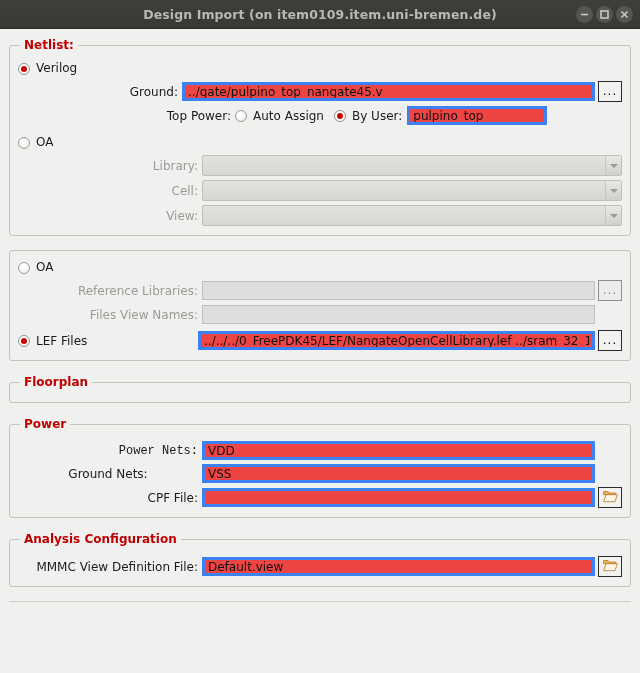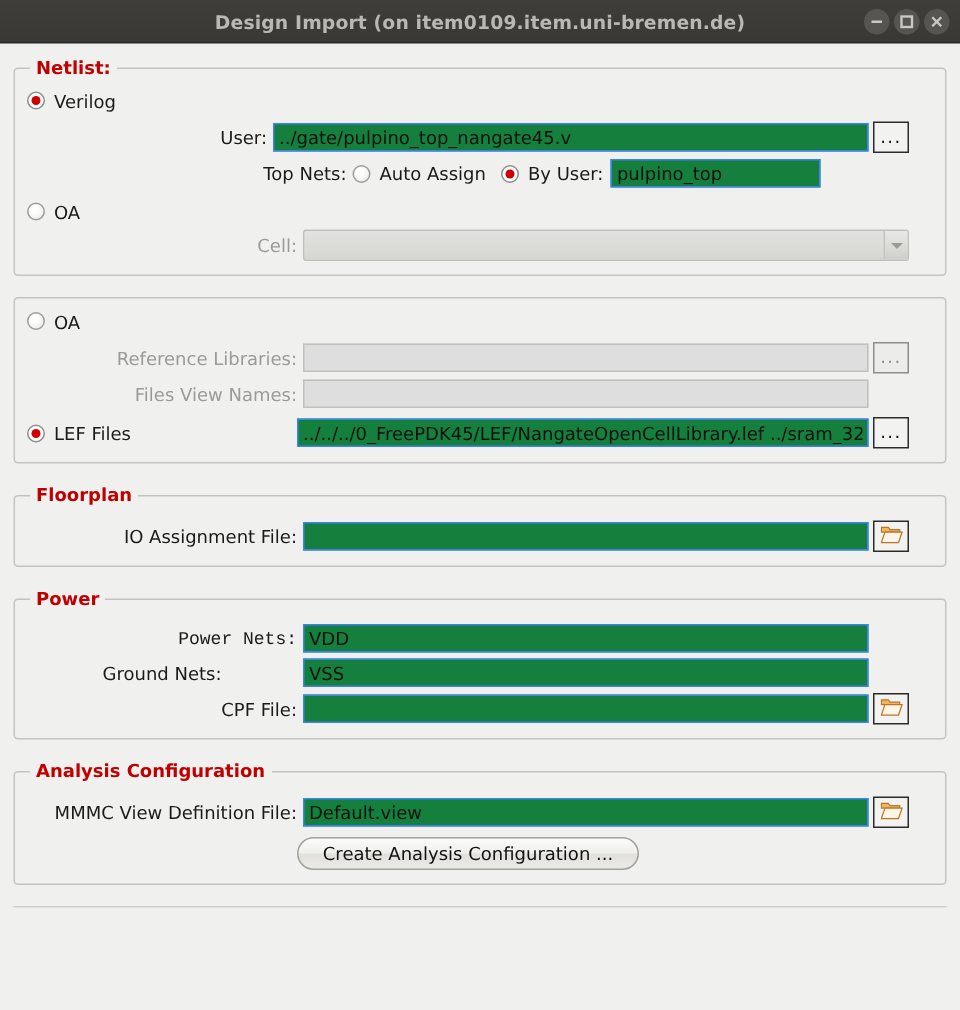--- a/index.html
+++ b/index.html
@@ -59,21 +59,21 @@
   .dialog {
     padding: 0 9px;
     box-sizing: border-box;
     width: 640px;
   }
 
   fieldset.group {
     border: 1px solid #c3c3c0;
     border-radius: 3px;
     margin: 9px 0 14px 0;
-    padding: 4px 24px 9px 8px;
+    padding: 4px 8px 9px 8px;
     background: transparent;
   }
   fieldset.group > legend {
     color: #c00000;
     font-weight: bold;
     font-size: 12px;
     padding: 0 4px;
     margin-left: 2px;
   }
 
@@ -89,22 +89,22 @@
     font-size: 12px;
     color: #1a1a1a;
     white-space: nowrap;
     padding-right: 4px;
   }
   .lbl.disabled { color: #9a9a98; }
 
   input.txt {
     flex: 1;
     height: 19px;
-    border: 1px solid #3b82f6;
-    background: #15803d;
+    border: 3px solid #3b82f6;
+    background: #ef4444;
     font-family: "DejaVu Sans", "Liberation Sans", sans-serif;
     font-size: 12px;
     color: #111;
     padding: 0 3px;
     box-sizing: border-box;
     min-width: 0;
     outline: none;
   }
   input.txt.disabled-field {
     background: #dedede;
@@ -171,21 +171,21 @@
     padding: 0;
     display: flex;
     align-items: center;
     justify-content: center;
     box-sizing: border-box;
   }
 
   
   .radio-row {
     display: flex;
-    align-items: flex-start;
+    align-items: flex-end;
     margin-top: 5px;
   }
   .radio {
     width: 12px;
     height: 12px;
     border-radius: 50%;
     border: 1px solid #9d9d9a;
     background: radial-gradient(circle at 40% 35%, #ffffff 25%, #e4e4e1 100%);
     display: inline-flex;
     align-items: center;
@@ -267,49 +267,65 @@
 
   <fieldset class="group">
     <legend>Netlist:</legend>
 
     <div class="radio-row">
       <span class="radio checked"></span>
       <span class="radio-label">Verilog</span>
     </div>
 
     <div class="row">
-      <span class="lbl" style="width:160px;">User:</span>
+      <span class="lbl" style="width:160px;">Ground:</span>
       <input class="txt" type="text" value="../gate/pulpino_top_nangate45.v" style="">
       <button class="dots-btn">...</button>
     </div>
 
     <div class="row tight">
-      <span class="lbl" style="width:213px;">Top Nets:</span>
+      <span class="lbl" style="width:213px;">Top Power:</span>
       <span class="radio"></span>
       <span class="radio-label">Auto Assign</span>
       <span class="radio checked" style="margin-left:10px;"></span>
       <span class="radio-label">By User:</span>
       <input class="txt" style="margin-left: 5px; max-width: 140px;" type="text" value="pulpino_top">
     </div>
 
     <div class="radio-row" style="margin-top:10px;">
       <span class="radio"></span>
       <span class="radio-label">OA</span>
     </div>
 
+    <div class="row">
+      <span class="lbl disabled" style="width:180px;">Library:</span>
+      <div class="combo">
+        <div class="arrowbox">
+            <div class="tri"></div>
+          </div>
+      </div>
+    </div>
 
     <div class="row tight">
       <span class="lbl disabled" style="width:180px;">Cell:</span>
       <div class="combo">
         <div class="arrowbox">
             <div class="tri"></div>
           </div>
       </div>
     </div>
 
+    <div class="row tight">
+      <span class="lbl disabled" style="width:180px;">View:</span>
+      <div class="combo">
+        <div class="arrowbox">
+            <div class="tri"></div>
+          </div>
+      </div>
+    </div>
   </fieldset>
 
   <fieldset class="group">
 
     <div class="radio-row">
       <span class="radio"></span>
       <span class="radio-label">OA</span>
     </div>
 
     <div class="row">
@@ -327,32 +343,20 @@
     <div class="row">
       <span class="radio checked"></span>
       <span class="radio-label" style="width:162px;">LEF Files</span>
       <input class="txt" type="text" value="../../../0_FreePDK45/LEF/NangateOpenCellLibrary.lef ../sram_32_16/sram_32_16.lef" style="">
       <button class="dots-btn">...</button>
     </div>
   </fieldset>
 
   <fieldset class="group">
     <legend>Floorplan</legend>
-    <div class="row">
-      <span class="lbl" style="width:180px;">IO Assignment File:</span>
-      <input class="txt" type="text" value="" style="">
-      <button class="folder-btn">
-        <span>
-          <svg width="15" height="13" viewBox="0 0 15 13">
-            <path d="M0.6 1.6 h4.6 l1.2 1.5 h6.4 v1.6 H0.6 Z" fill="#f3b45a" stroke="#b8762a" stroke-width="0.8"></path>
-            <path d="M0.6 11.7 L3.0 4.7 H14.4 L12.0 11.7 Z" fill="#fdf6e7" stroke="#b8762a" stroke-width="0.8"></path>
-          </svg>
-        </span>
-      </button>
-    </div>
   </fieldset>
 
   <fieldset class="group">
     <legend>Power</legend>
 
     <div class="row">
       <span class="lbl" style="width:180px;font-family:Liberation Mono, monospace;">Power Nets:</span>
       <input class="txt" style="margin-right: 27px;" type="text" value="VDD">
     </div>
 
@@ -384,23 +388,20 @@
       <button class="folder-btn">
         <span>
           <svg width="15" height="13" viewBox="0 0 15 13">
             <path d="M0.6 1.6 h4.6 l1.2 1.5 h6.4 v1.6 H0.6 Z" fill="#f3b45a" stroke="#b8762a" stroke-width="0.8"></path>
             <path d="M0.6 11.7 L3.0 4.7 H14.4 L12.0 11.7 Z" fill="#fdf6e7" stroke="#b8762a" stroke-width="0.8"></path>
           </svg>
         </span>
       </button>
     </div>
 
-    <div class="center">
-      <button class="plainbtn">Create Analysis Configuration ...</button>
-    </div>
   </fieldset>
 
   <div class="sep"></div>
 </div>
 
 <div class="buttonbar">
   
   
   
   

